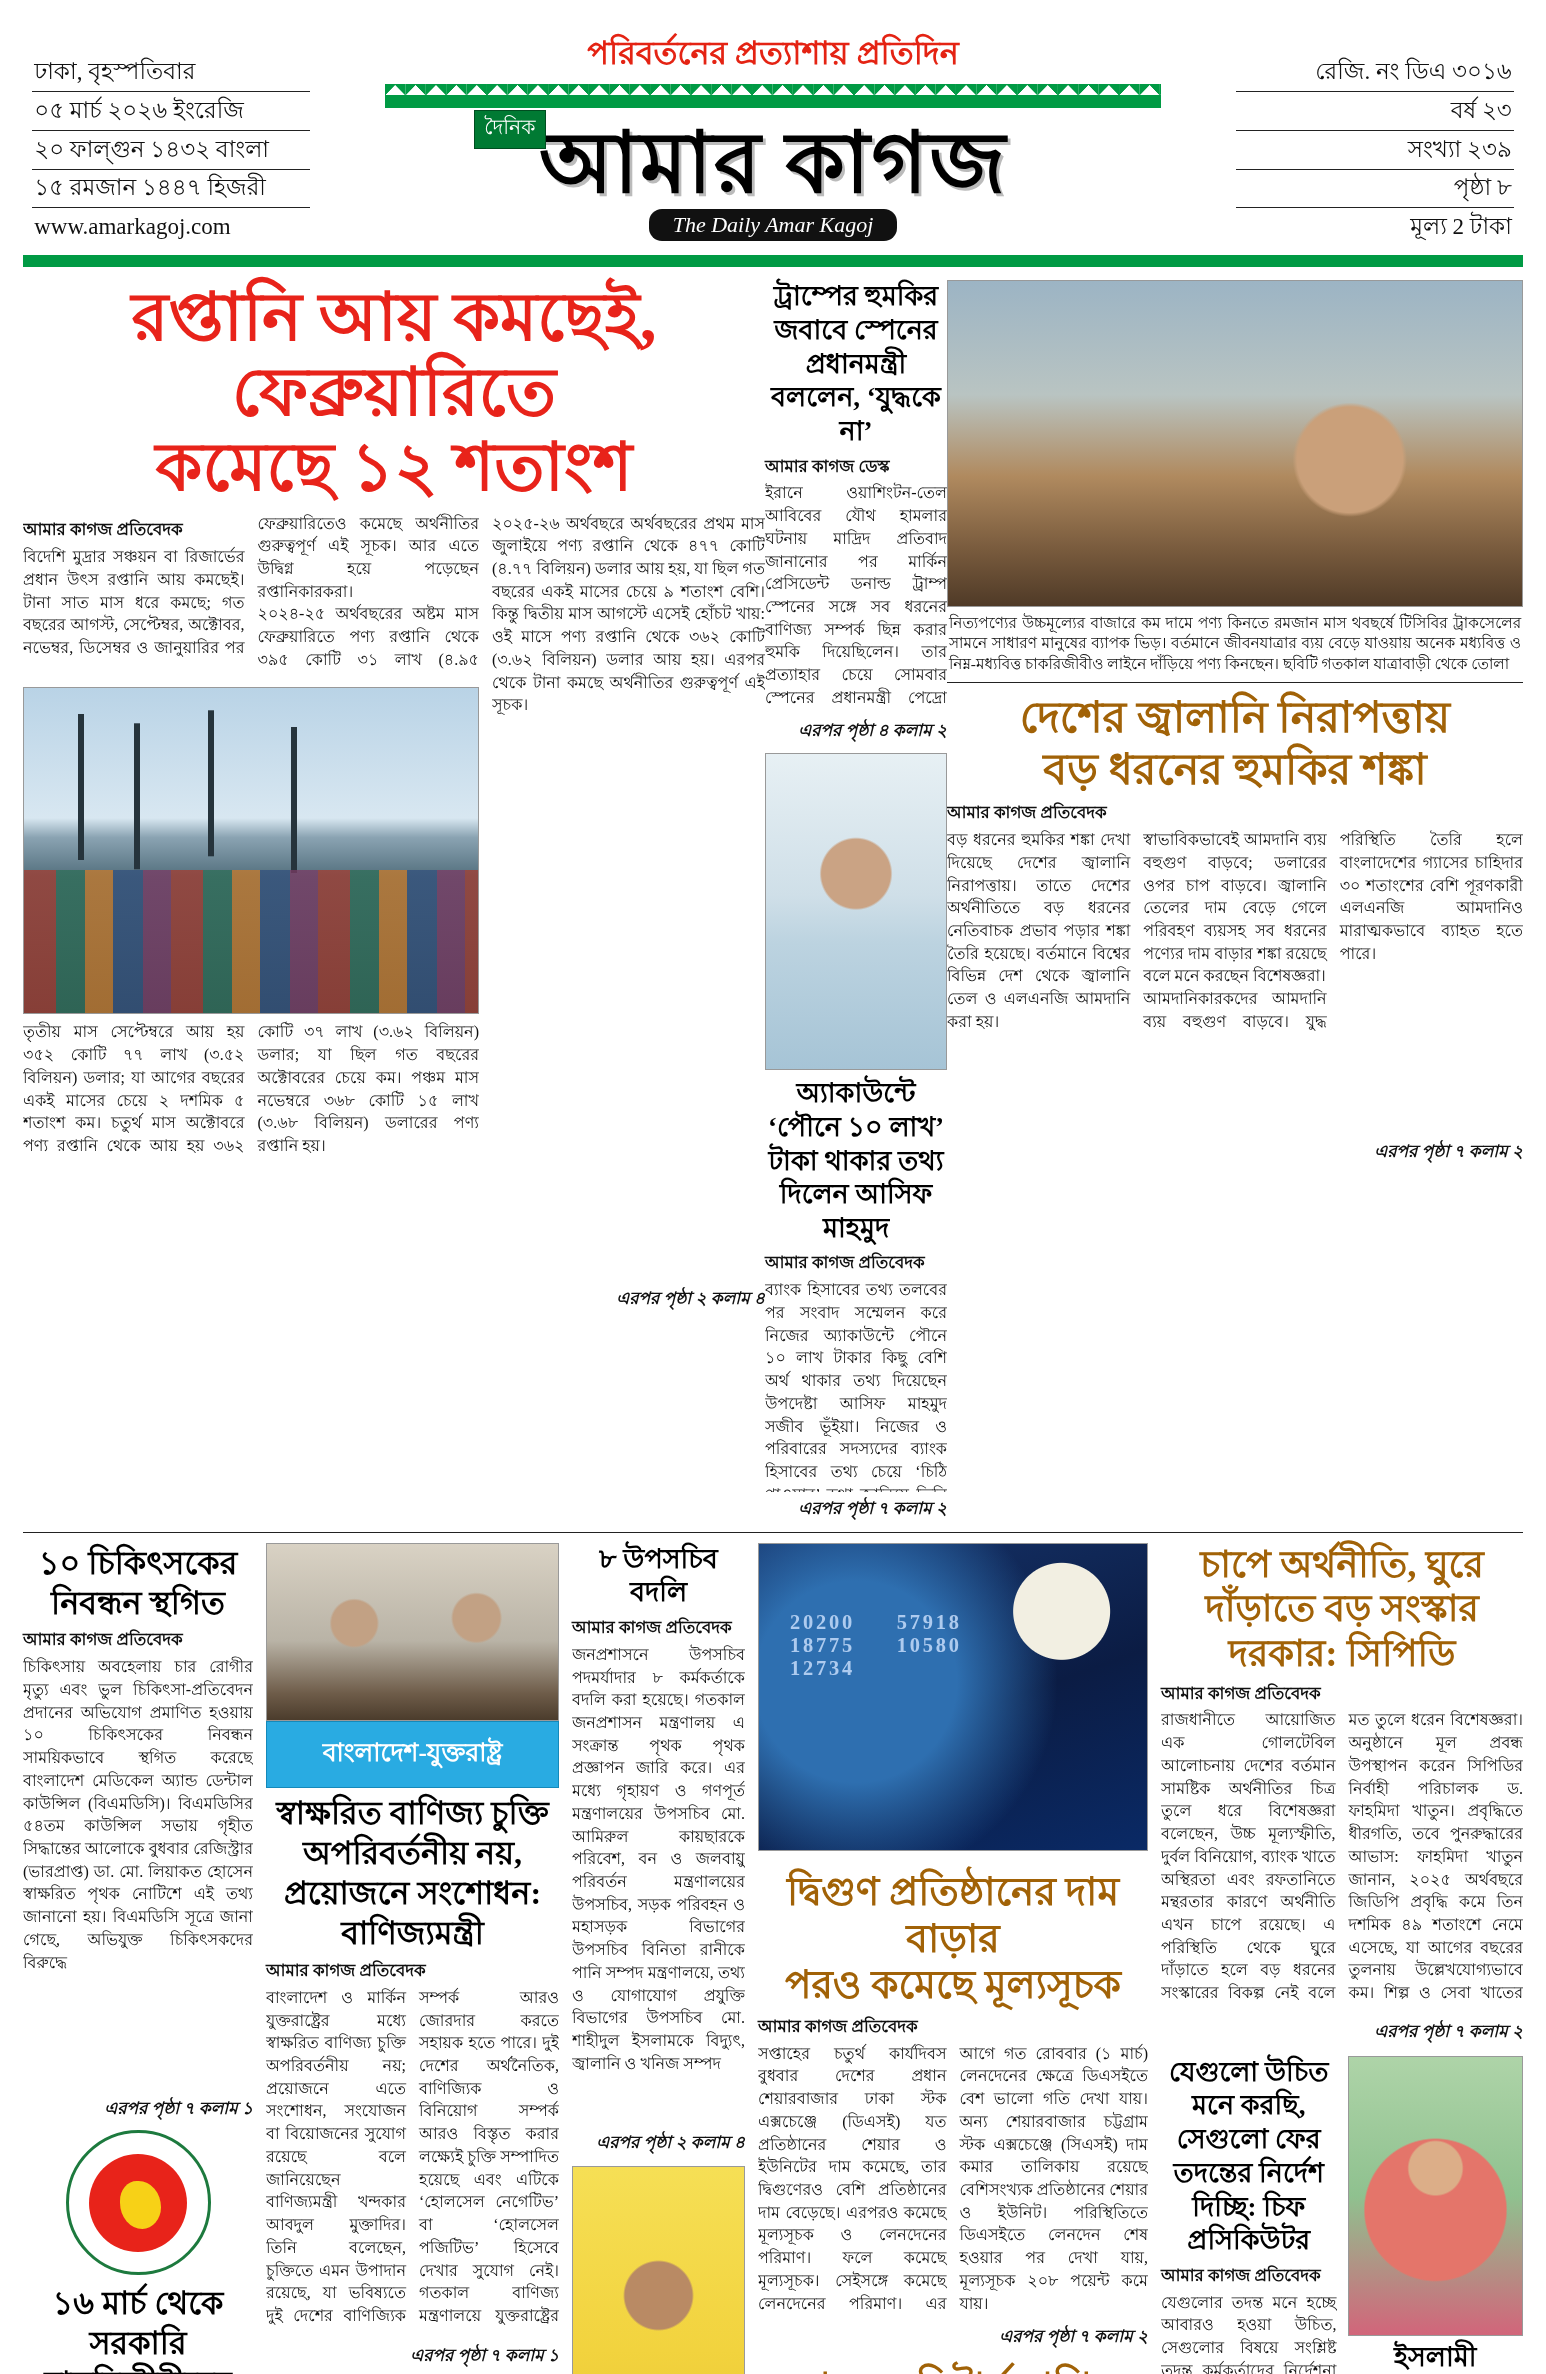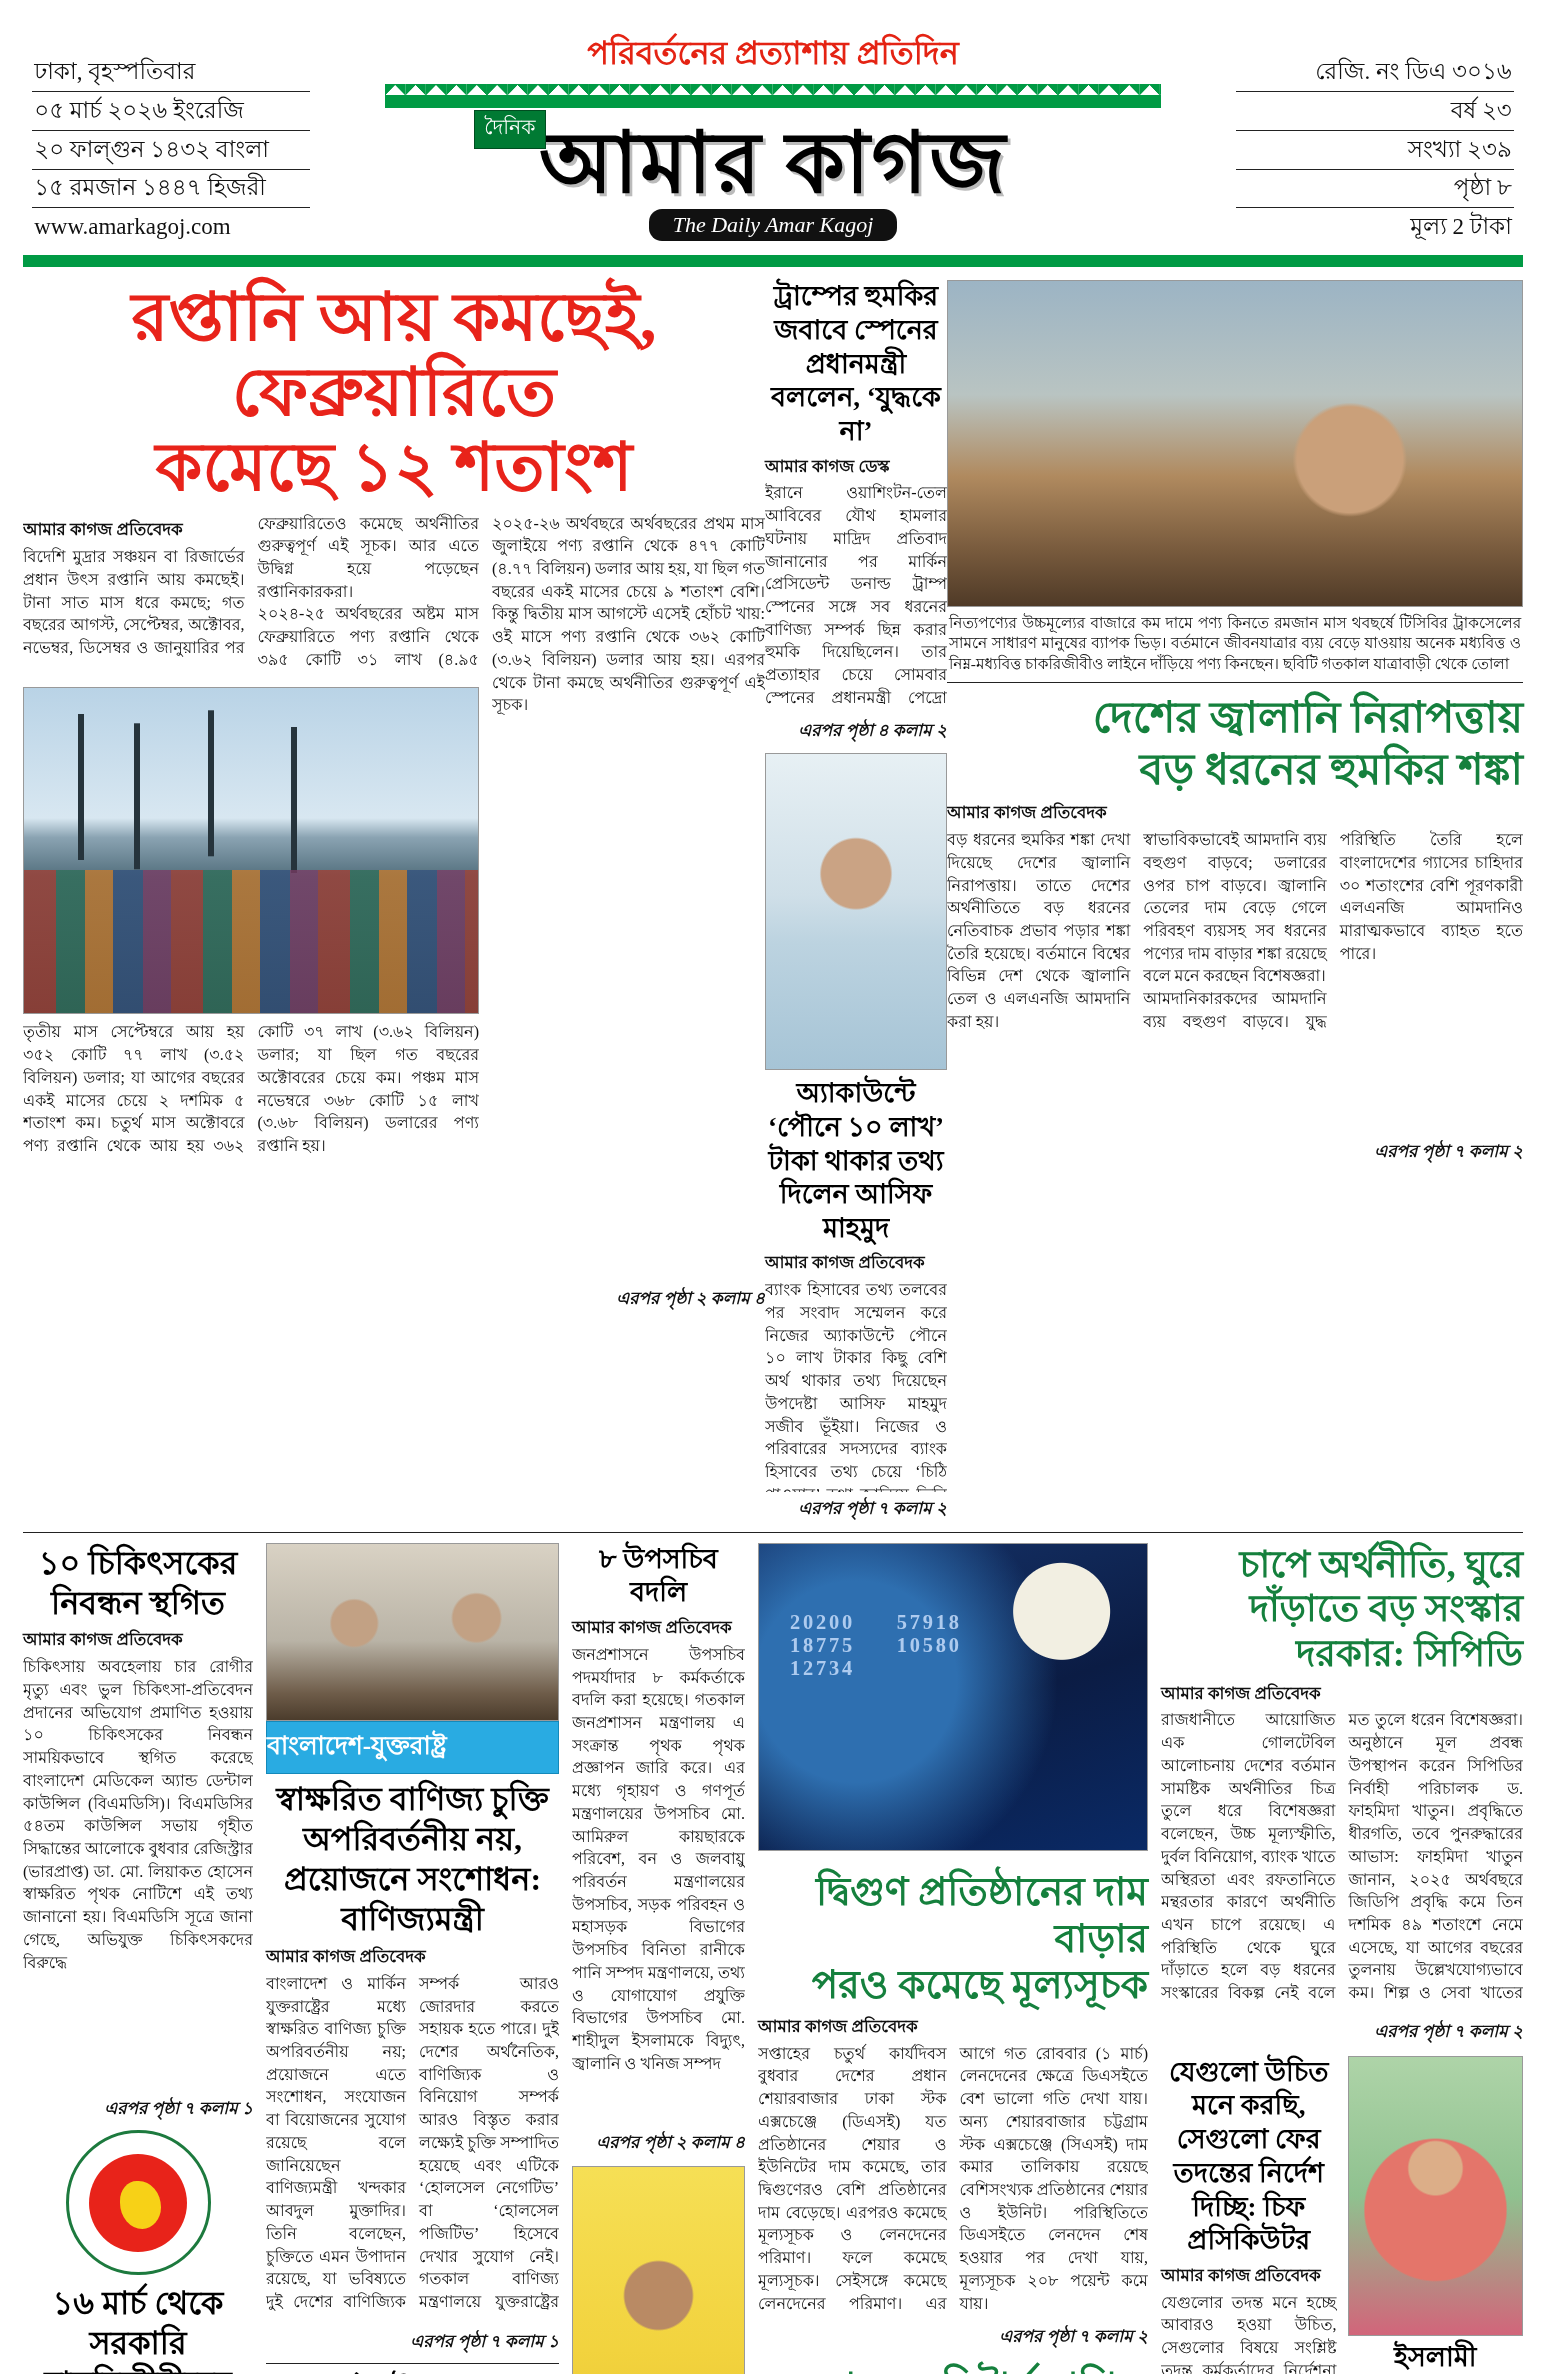--- a/index.html
+++ b/index.html
@@ -22,21 +22,21 @@
   .title-row{position:relative;display:inline-block;margin-top:15px;}
   .daily-chip{position:absolute;left:-65px;top:-13px;background:#007a33;color:#fff;font-size:20.4px;padding:1.9px 9.3px;border:1.9px solid #004d20;}
   .paper-title{font-size:85px;font-weight:bold;letter-spacing:1.9px;line-height:.95;color:#000;text-shadow:2.8px 2.8px 0 #bbb;}
   .subtitle{display:inline-block;background:#111;color:#fff;font-family:"Liberation Serif",serif;font-size:22px;font-style:italic;padding:2.8px 24px;border-radius:13px;margin-top:5.6px;}
   .greenbar{height:12px;background:#009a44;margin:5.6px 0 13px 0;}
   
   .byline{font-weight:bold;font-size:16.7px;margin:3.7px 0 1.9px 0;}
   .bodytext{font-size:16px;line-height:1.42;text-align:justify;}
   .jump{font-style:italic;font-weight:bold;font-size:17px;text-align:right;margin-top:2.8px;}
   .h-red{color:#e8231a;font-weight:bold;text-align:center;font-size:67px;line-height:1.12;}
-  .h-xl{font-weight:bold;text-align:right;font-size:43px;line-height:1.2;color:#15803d;}
+  .h-xl{font-weight:bold;text-align:center;font-size:43px;line-height:1.2;color:#a16207;}
   .h-lg{font-weight:bold;text-align:center;font-size:32px;line-height:1.25;color:#000;}
   .h-md{font-weight:bold;text-align:center;font-size:27px;line-height:1.25;color:#000;}
   .photo{background:#ccc;position:relative;overflow:hidden;border:0.9px solid #999;}
   .caption{font-size:15.3px;line-height:1.35;text-align:justify;border-bottom:1.9px solid #222;padding:5.6px 1.9px 7.4px 1.9px;}
   .sectrule{border:none;border-top:1.9px solid #222;margin:9.3px 0;}
   .cols2{column-count:2;column-gap:13px;}
   .cols3{column-count:3;column-gap:13px;}
   .clip{overflow:hidden;}
   
   .bandA{display:flex;}
@@ -63,21 +63,21 @@
   .ph-crowd{height:325px;background:
      radial-gradient(circle at 70% 55%,#caa07a 0 12%,transparent 13%),
      linear-gradient(180deg,#9cb4c4 0%,#b9c4c2 35%,#b08a5f 60%,#7a5c3e 82%,#4f3a27 100%);}
   .ph-asif{height:315px;background:
      radial-gradient(circle at 50% 38%,#caa384 0 16%,transparent 17%),
      linear-gradient(180deg,#e7f0f4 0%,#cfdfe8 45%,#bcd3e0 60%,#a6c4d6 100%);}
   .ph-meet{height:176px;background:
      radial-gradient(circle at 30% 45%,#c2a184 0 10%,transparent 11%),
      radial-gradient(circle at 72% 42%,#c2a184 0 10%,transparent 11%),
      linear-gradient(180deg,#d9d2c4 0%,#b9b3a6 55%,#6e5c49 85%,#4b3c2c 100%);}
-  .blueband{background:#29abe2;color:#fff;font-weight:bold;font-size:25px;padding:4px 0;border:0.9px solid #1489ba;}
+  .blueband{background:#29abe2;color:#fff;font-weight:bold;font-size:25px;text-align:center;padding:11px 0;border:0.9px solid #1489ba;}
   .ph-stock{height:306px;background:
      radial-gradient(circle at 78% 22%,#f2efe2 0 48px,transparent 49px),
      radial-gradient(circle at 25% 45%,#2e6fb0 0 30%,transparent 60%),
      linear-gradient(160deg,#16346b 0%,#0b1c44 55%,#0a2a66 100%);}
   .ph-stock::after{content:"20200  57918  18775  10580  12734";position:absolute;left:8%;top:22%;width:60%;color:#cfe3ff;font-size:20.4px;font-weight:bold;letter-spacing:2.8px;word-spacing:13px;opacity:.8;white-space:pre-wrap;}
   .ph-nahid{height:306px;background:
      radial-gradient(circle at 50% 42%,#b98a64 0 17%,transparent 18%),
      linear-gradient(180deg,#f6df55 0%,#f2d33e 60%,#e9c52f 100%);}
   .ph-teacher{height:278px;background:
      radial-gradient(circle at 50% 40%,#dcae88 0 14%,transparent 15%),

